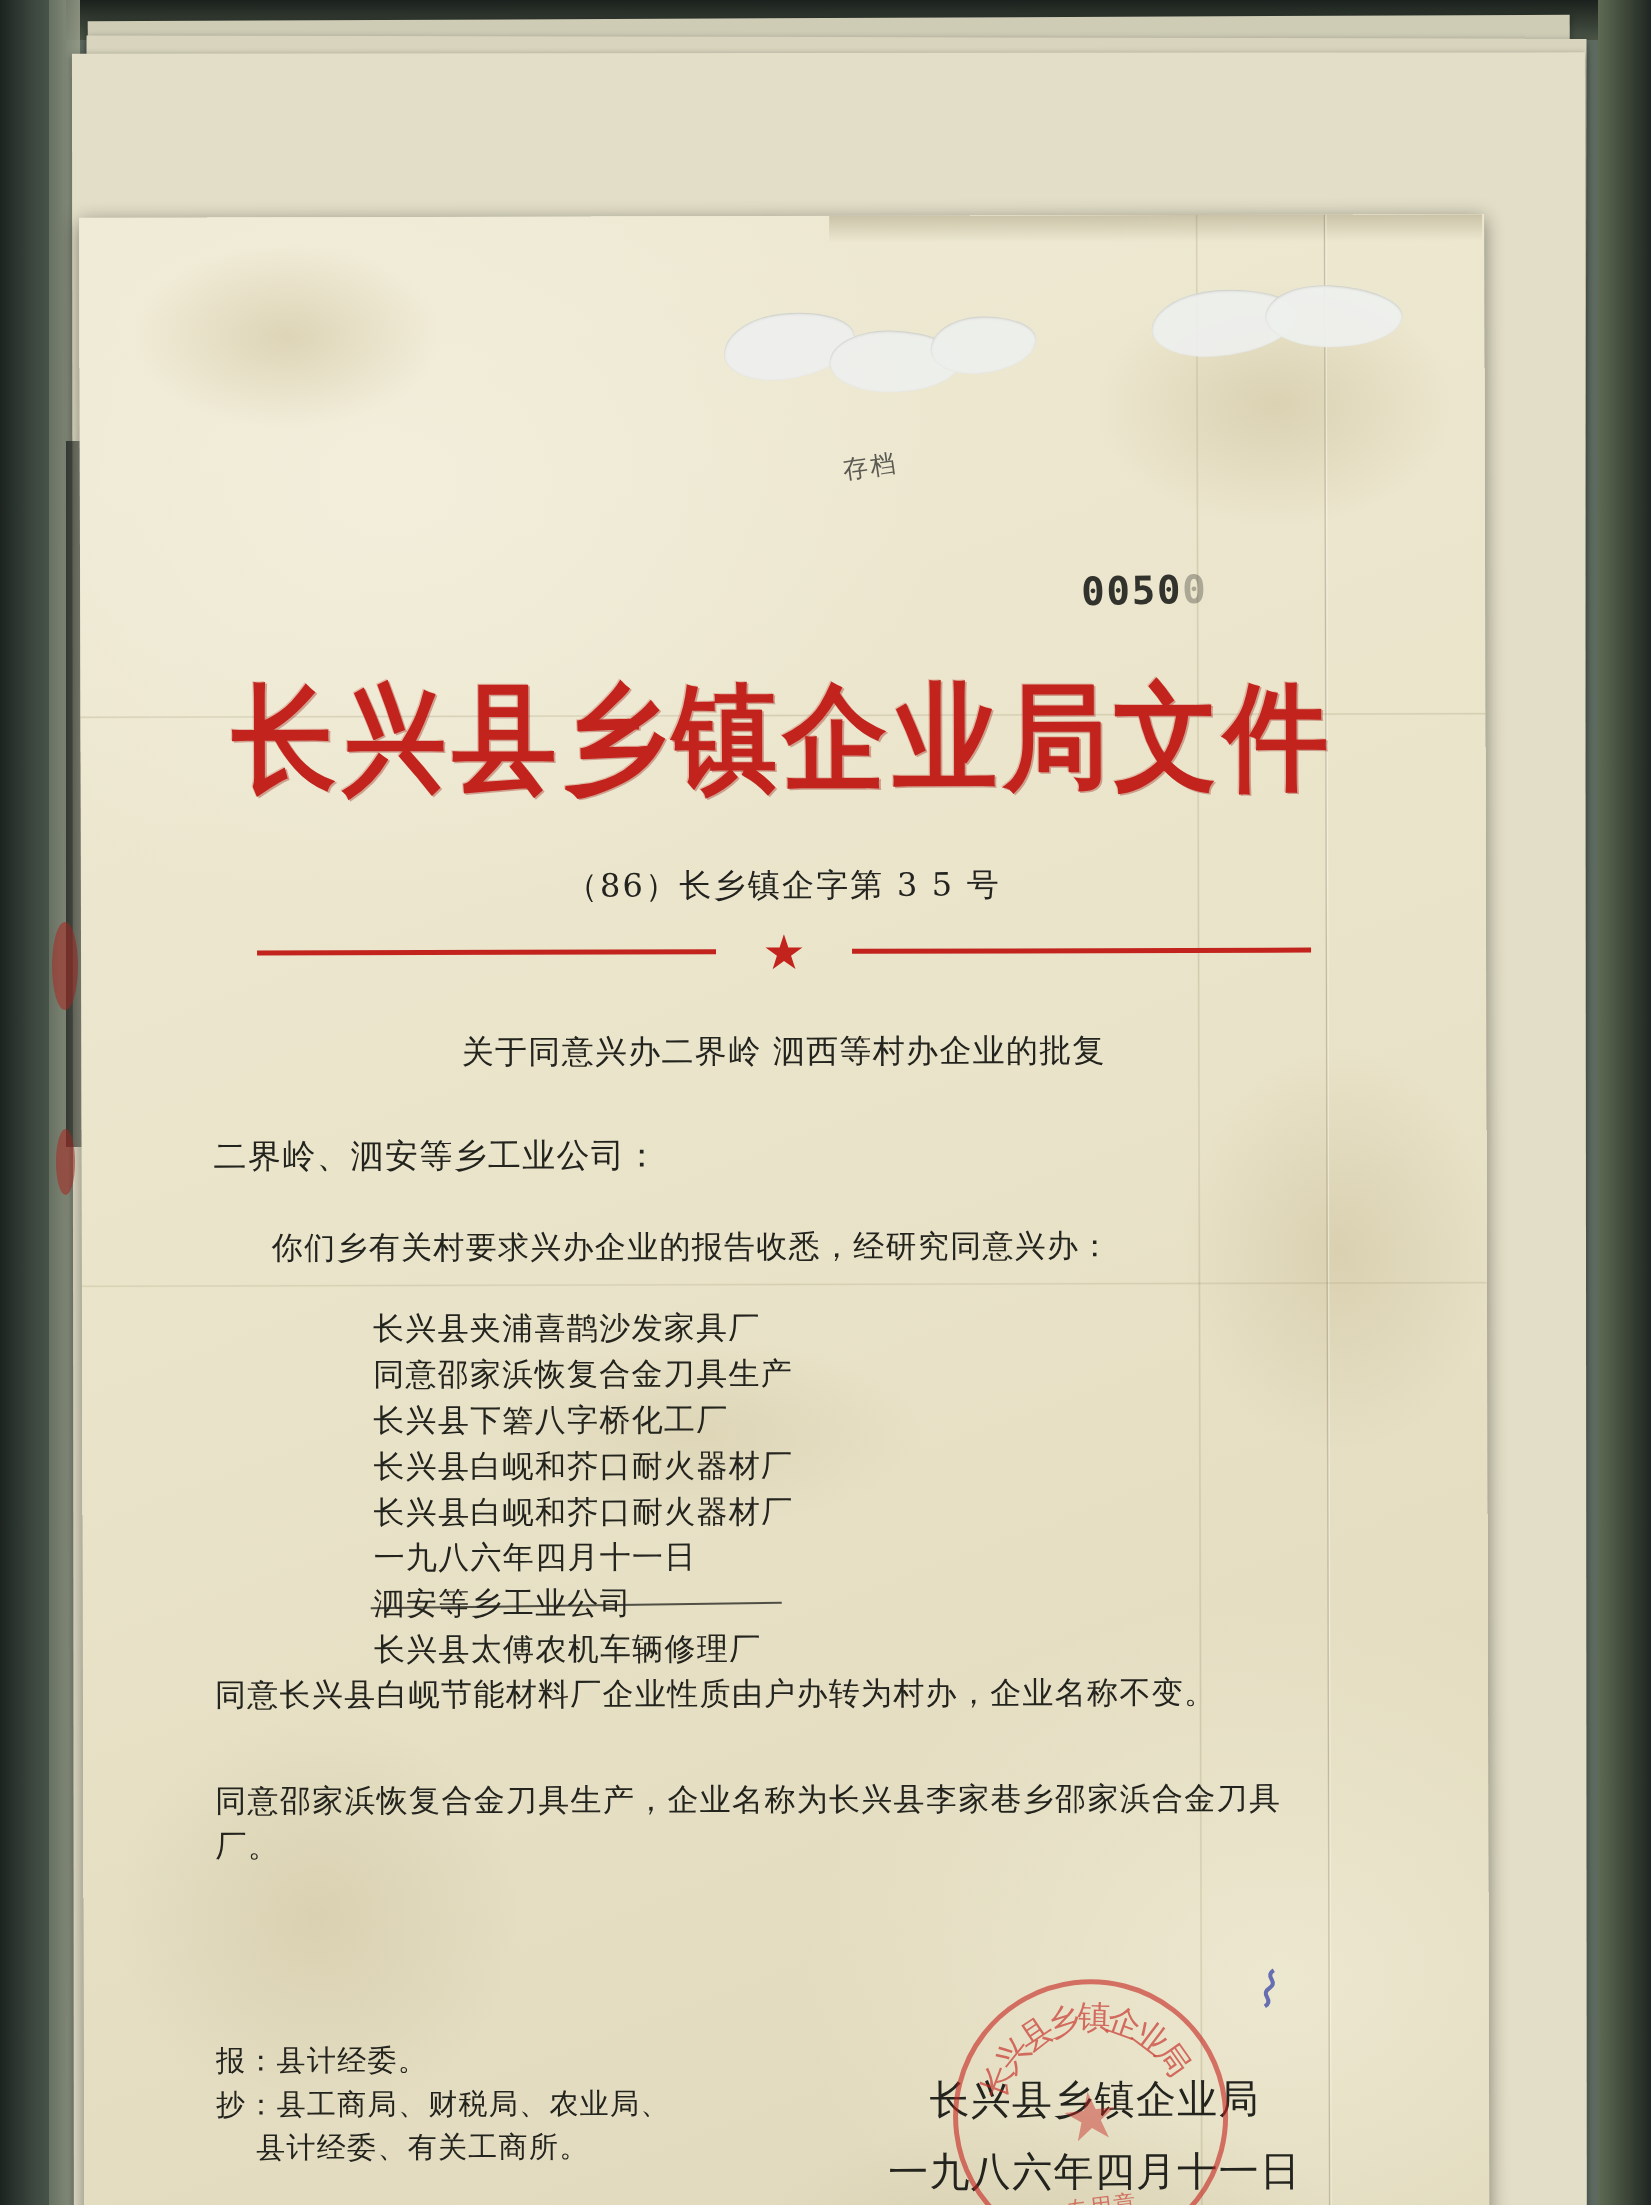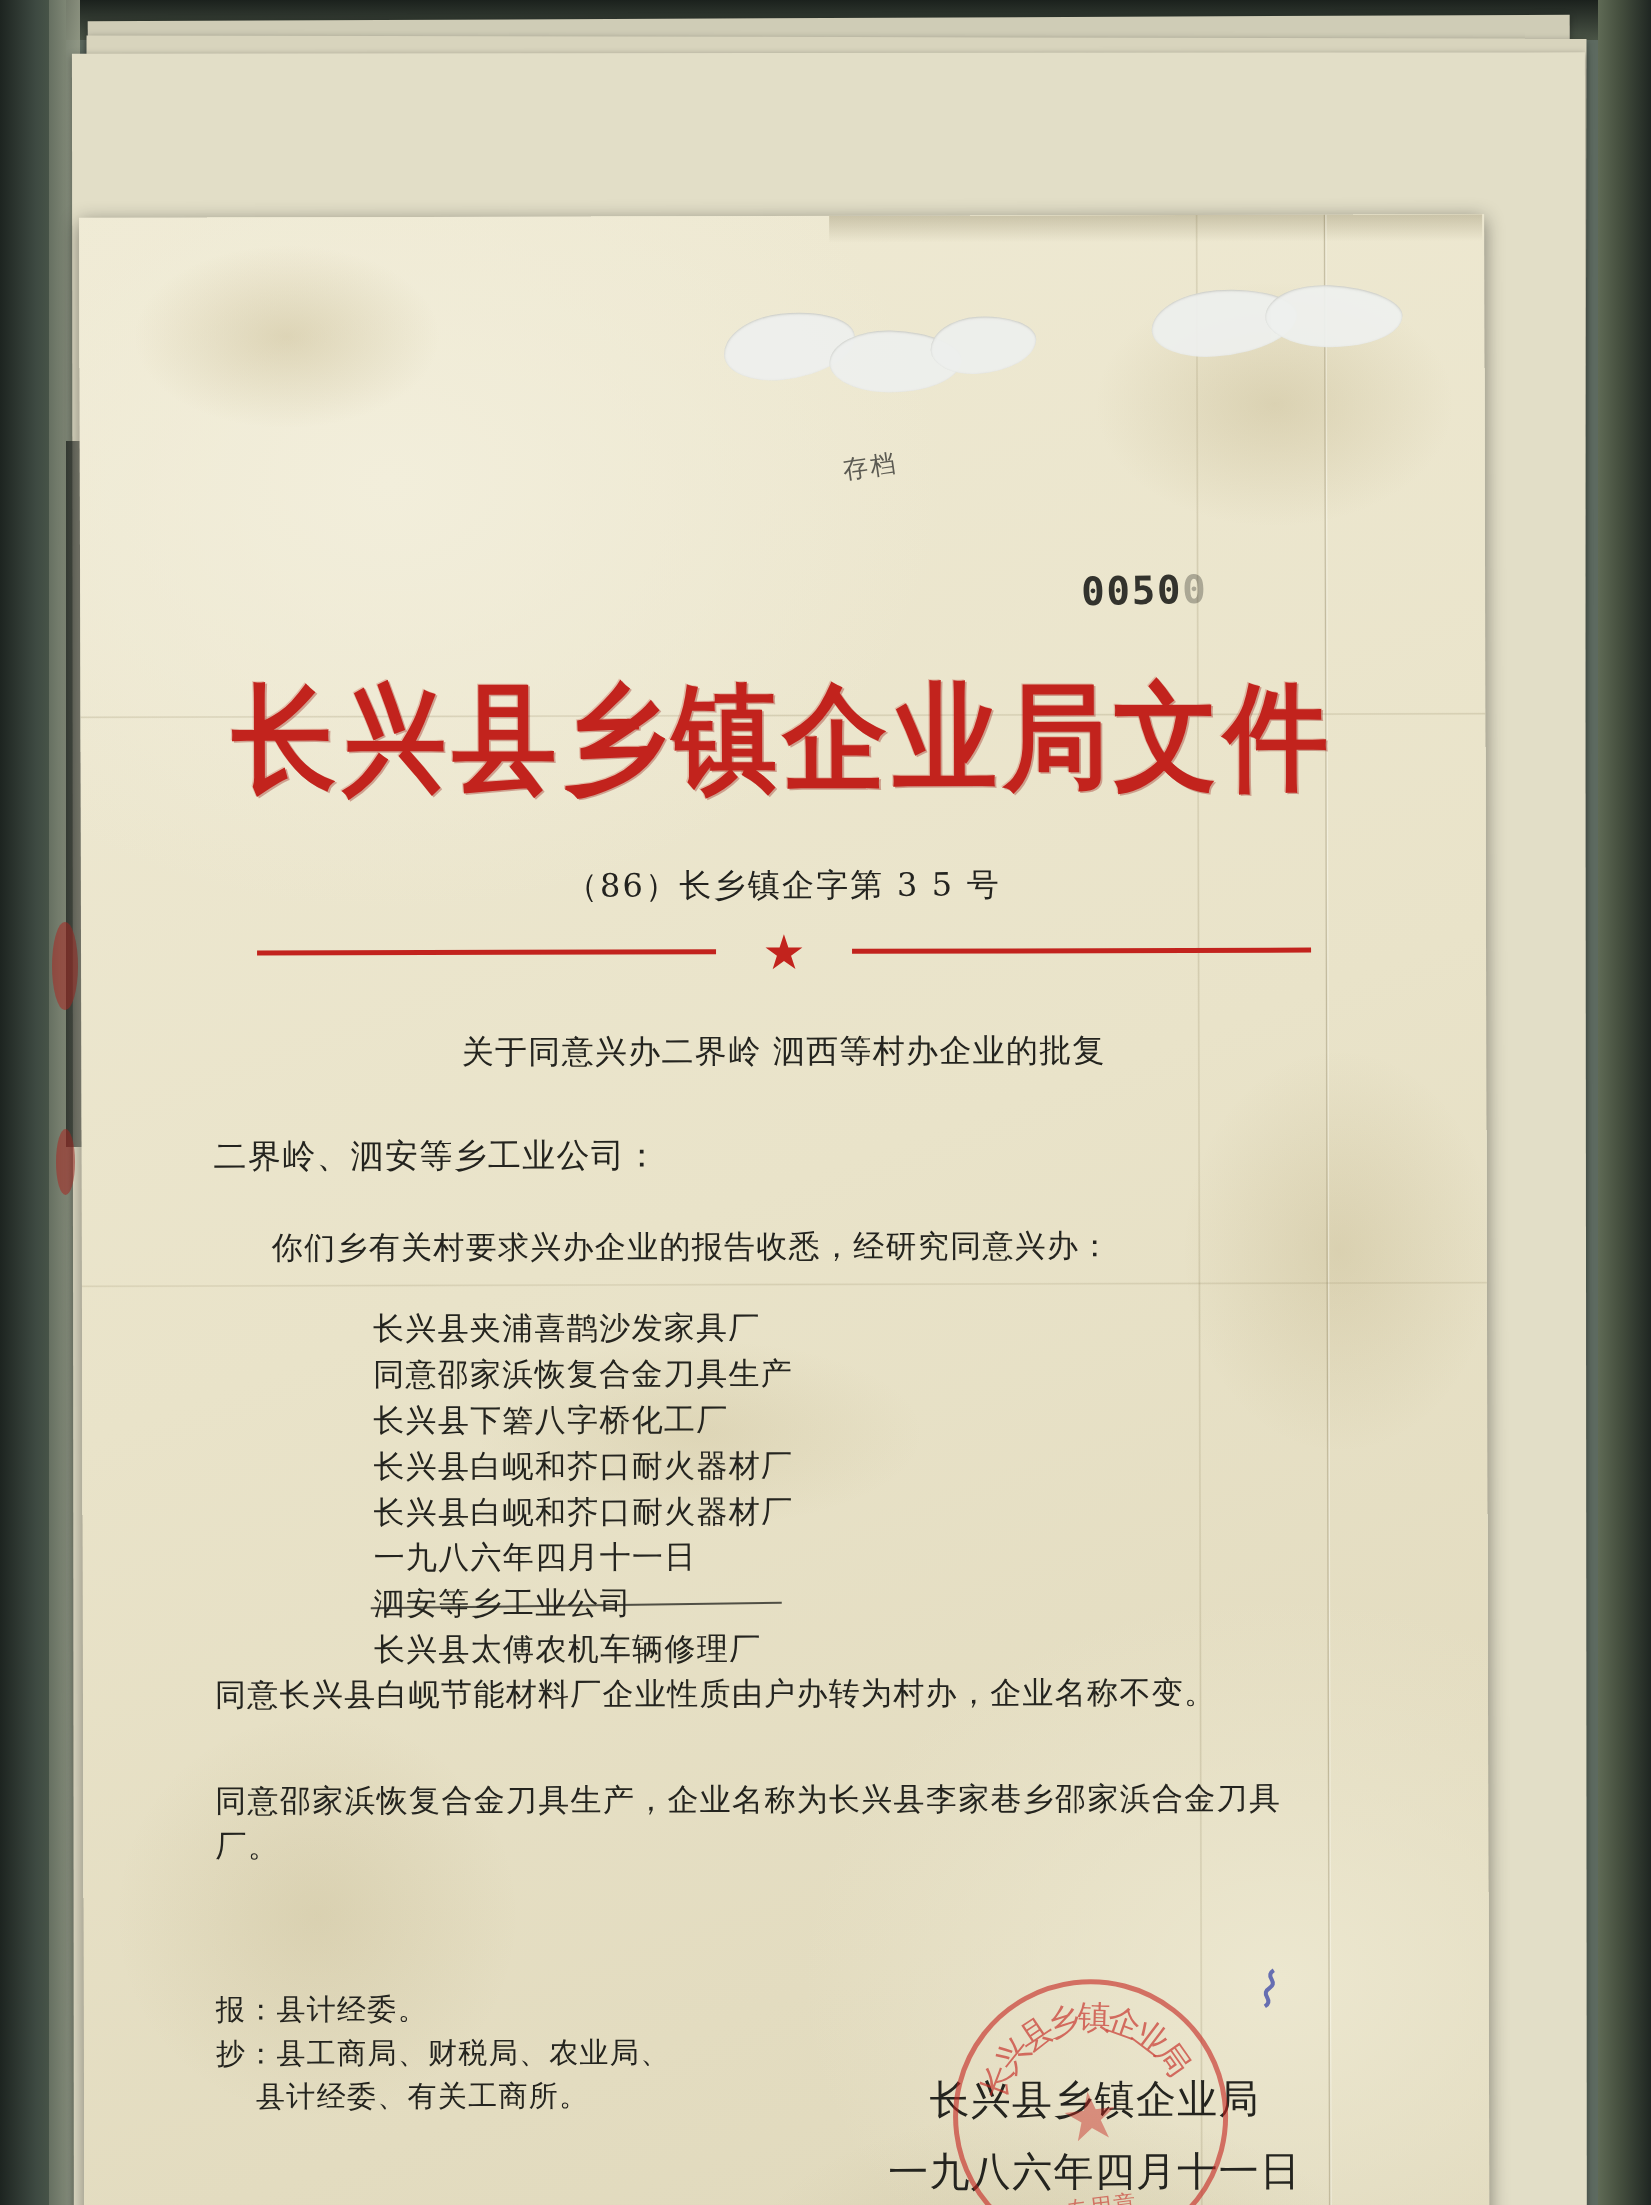--- a/index.html
+++ b/index.html
@@ -280,21 +280,21 @@
     line-height: 1.45;
     width: 1129px;
   }
   #para1 { left: 132px; top: 1455px; }
   #para2 { left: 132px; top: 1561px; }
 
   
   #footer-left {
     position: absolute;
     left: 132px;
-    top: 1771px;
+    top: 1822px;
     font-size: 29px;
     line-height: 1.5;
   }
   #footer-right {
     position: absolute;
     left: 804px;
     top: 1848px;
     font-size: 40px;
     line-height: 1.8;
     text-align: center;

